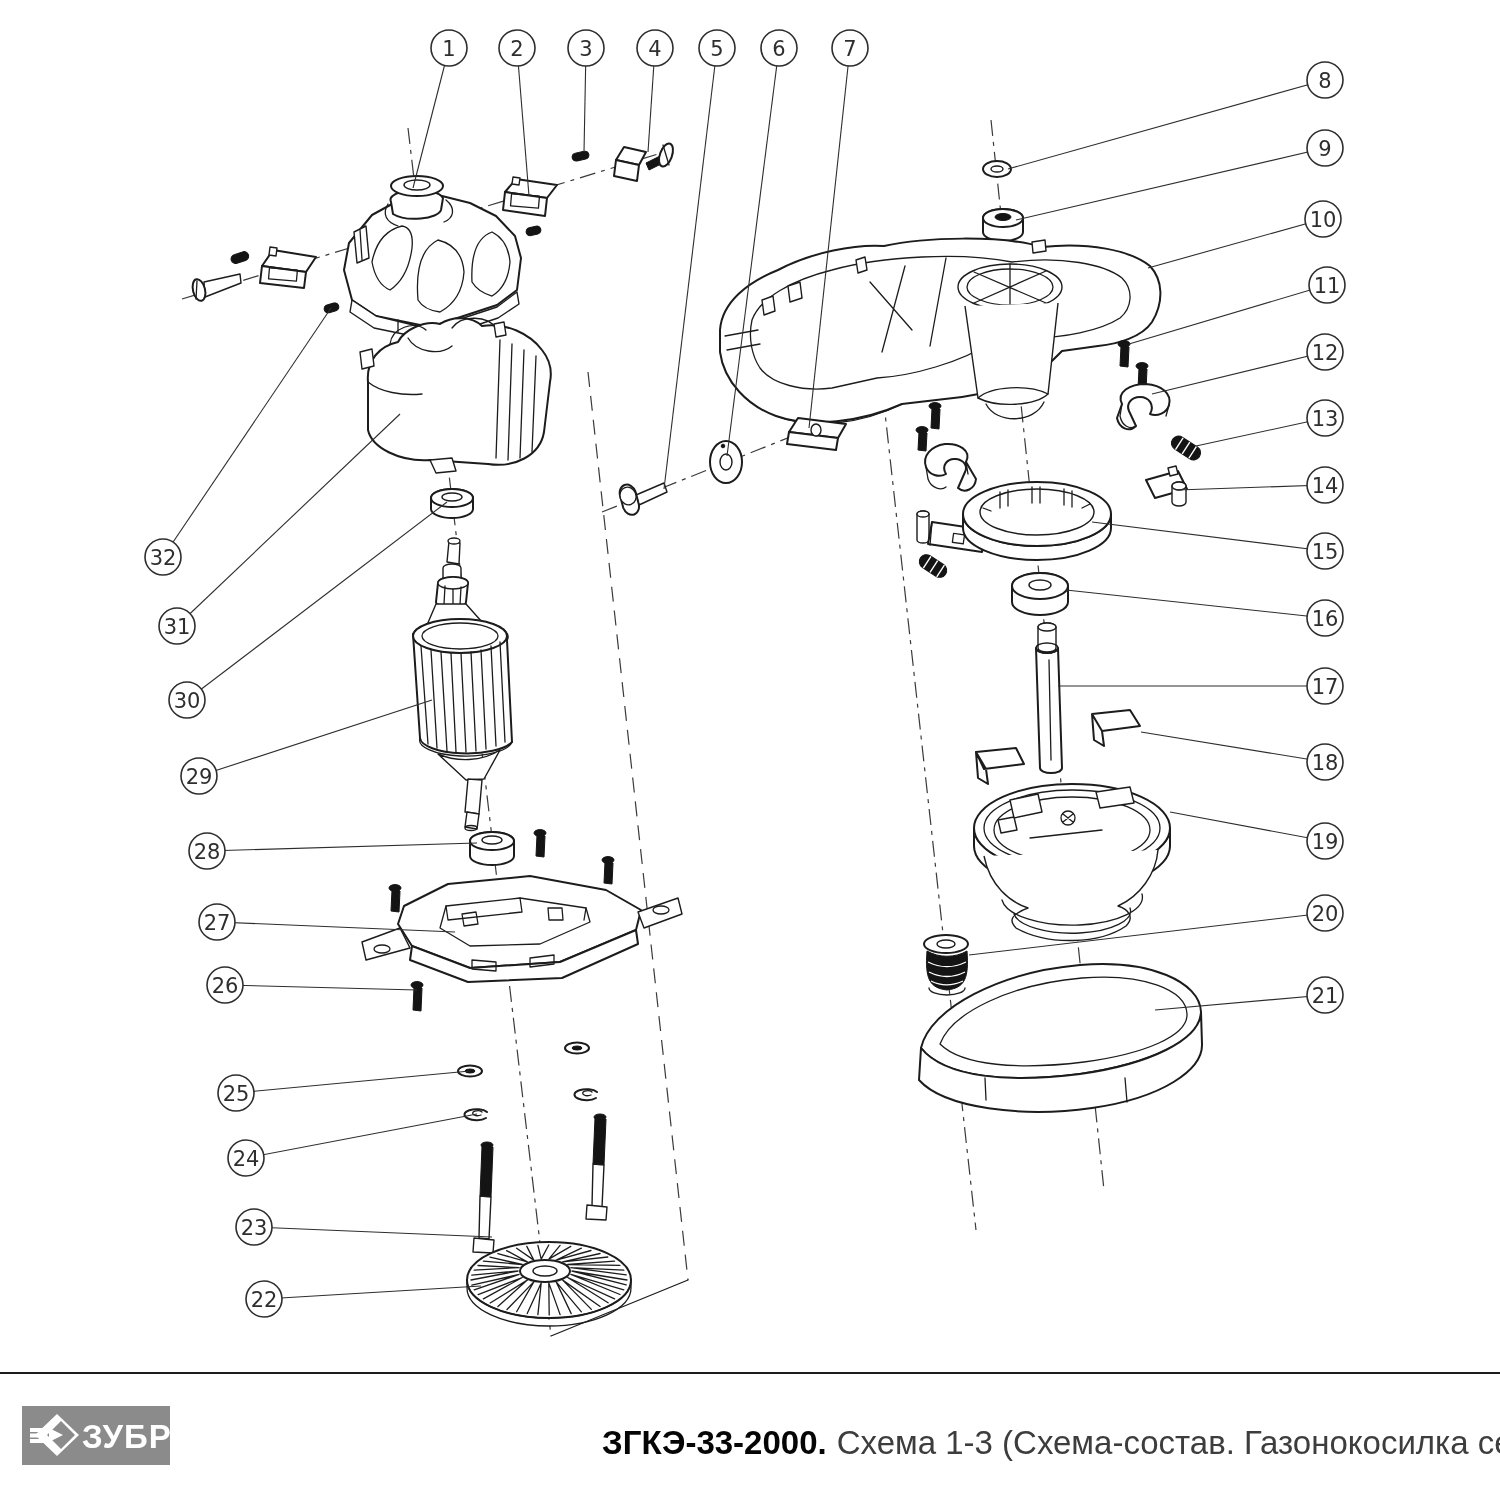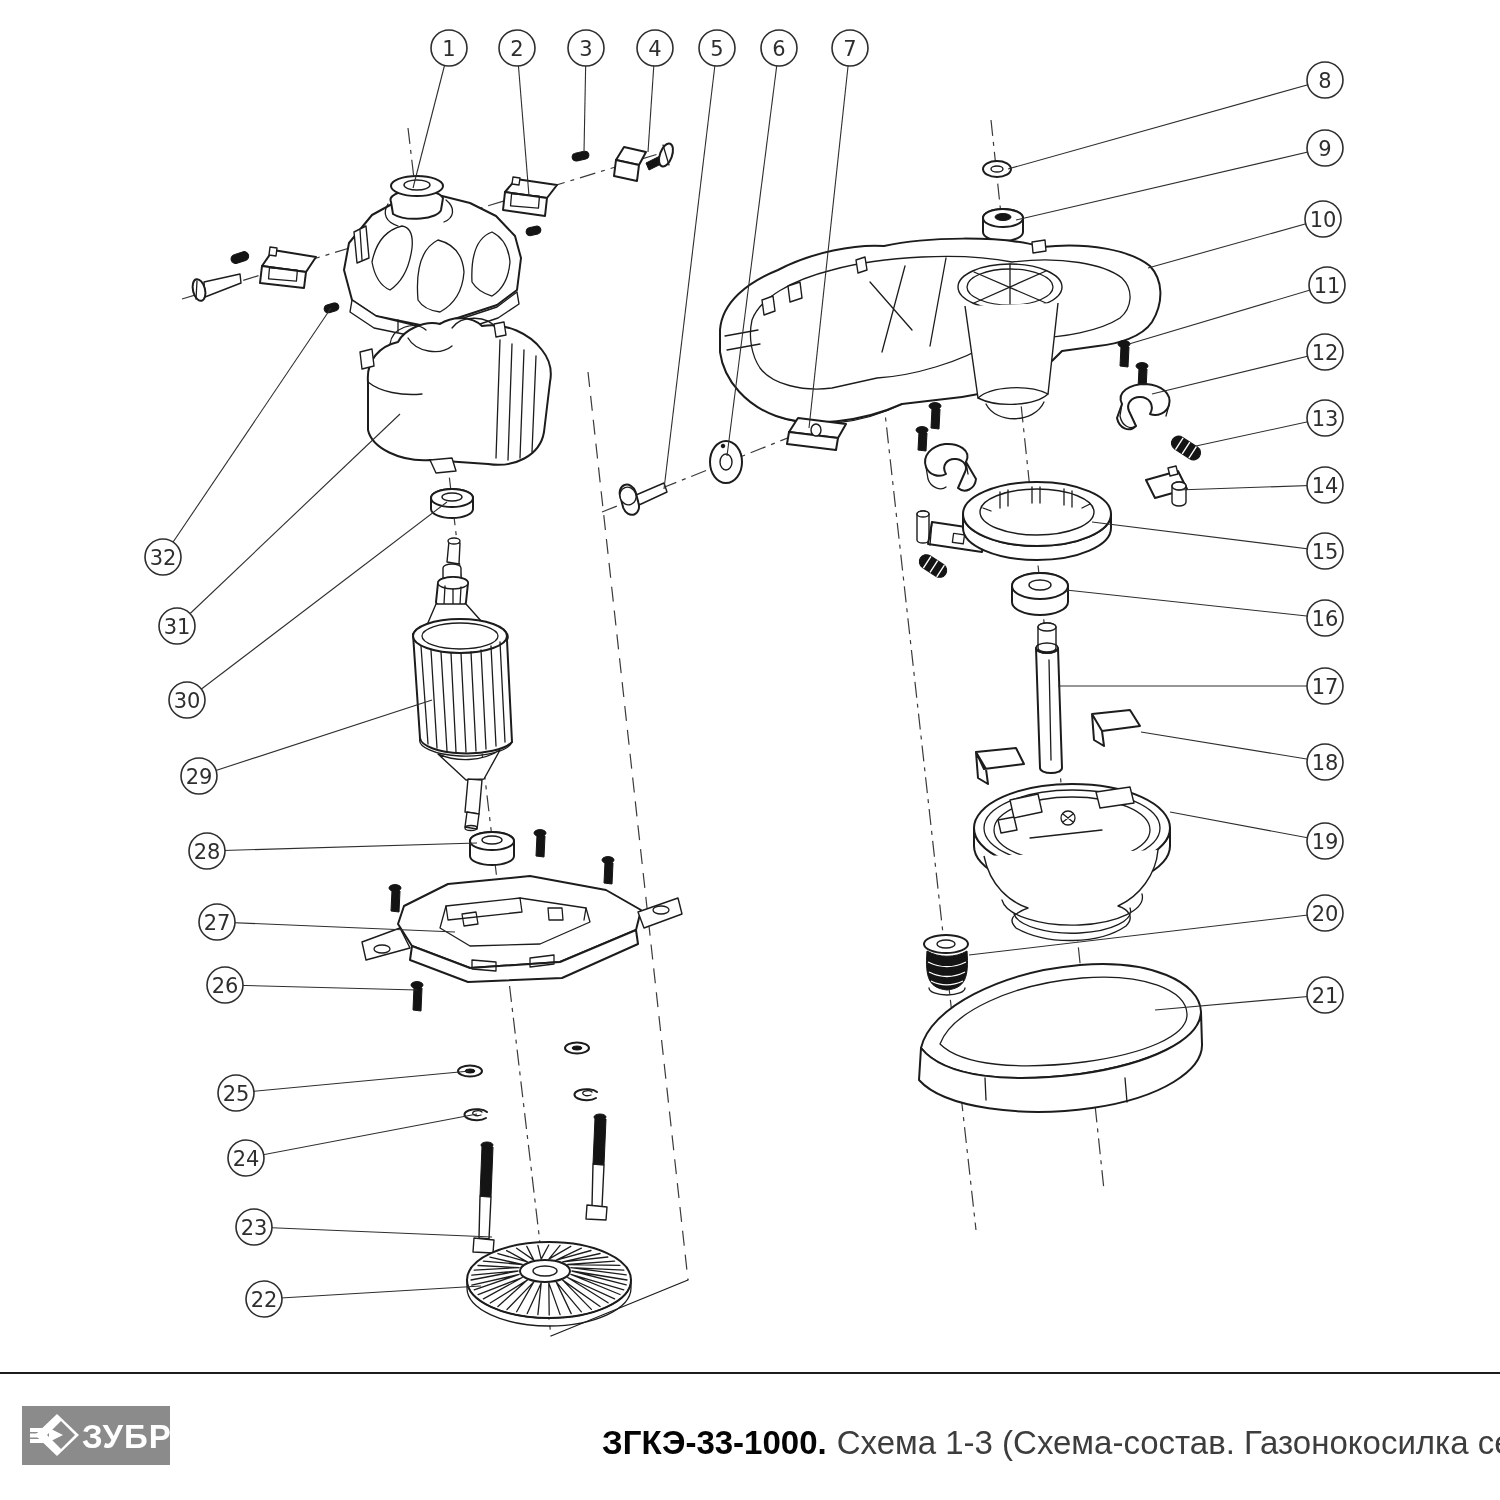--- a/index.html
+++ b/index.html
@@ -572,16 +572,16 @@
         <polygon points="39,15 53,29 39,43 25,29" fill="#8b8b8b"></polygon>
         <polygon points="27,22 41,29 27,36" fill="#ffffff"></polygon>
         <rect x="8" y="22" width="16" height="4" fill="#ffffff"></rect>
         <rect x="8" y="27.5" width="16" height="4" fill="#ffffff"></rect>
         <rect x="8" y="33" width="16" height="4" fill="#ffffff"></rect>
       </g>
       <text x="60" y="42" fill="#ffffff" style="font-family:'Liberation Sans',sans-serif;font-weight:bold;font-size:33px;letter-spacing:1px;">ЗУБР</text>
     </svg>
   </div>
   <div id="footer-title">
-    <span class="model">ЗГКЭ-33-1000.</span><span class="subtitle">Схема 1-3 (Схема-состав. Газонокосилка сетевая)</span>
+    <span class="model">ЗГКЭ-33-2000.</span><span class="subtitle">Схема 1-3 (Схема-состав. Газонокосилка сетевая)</span>
   </div>
 </div>
 </div>
 
 </body></html>

